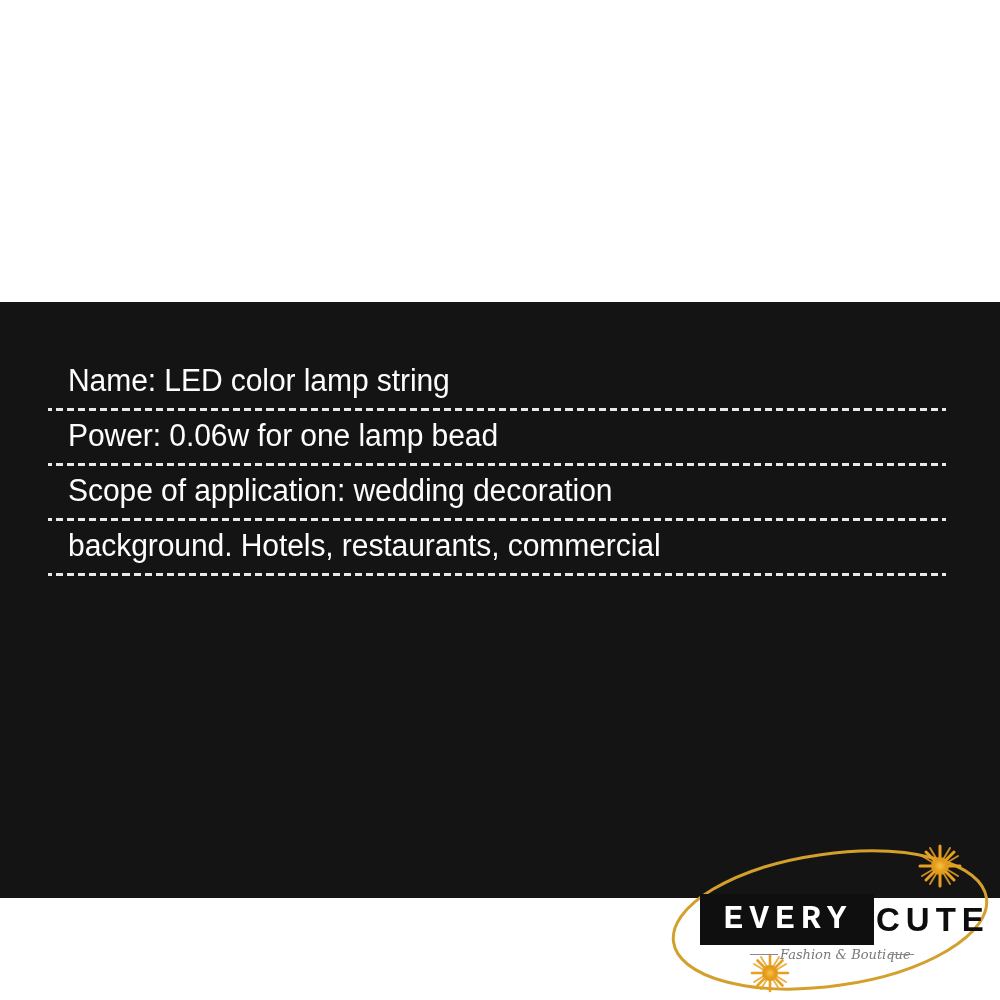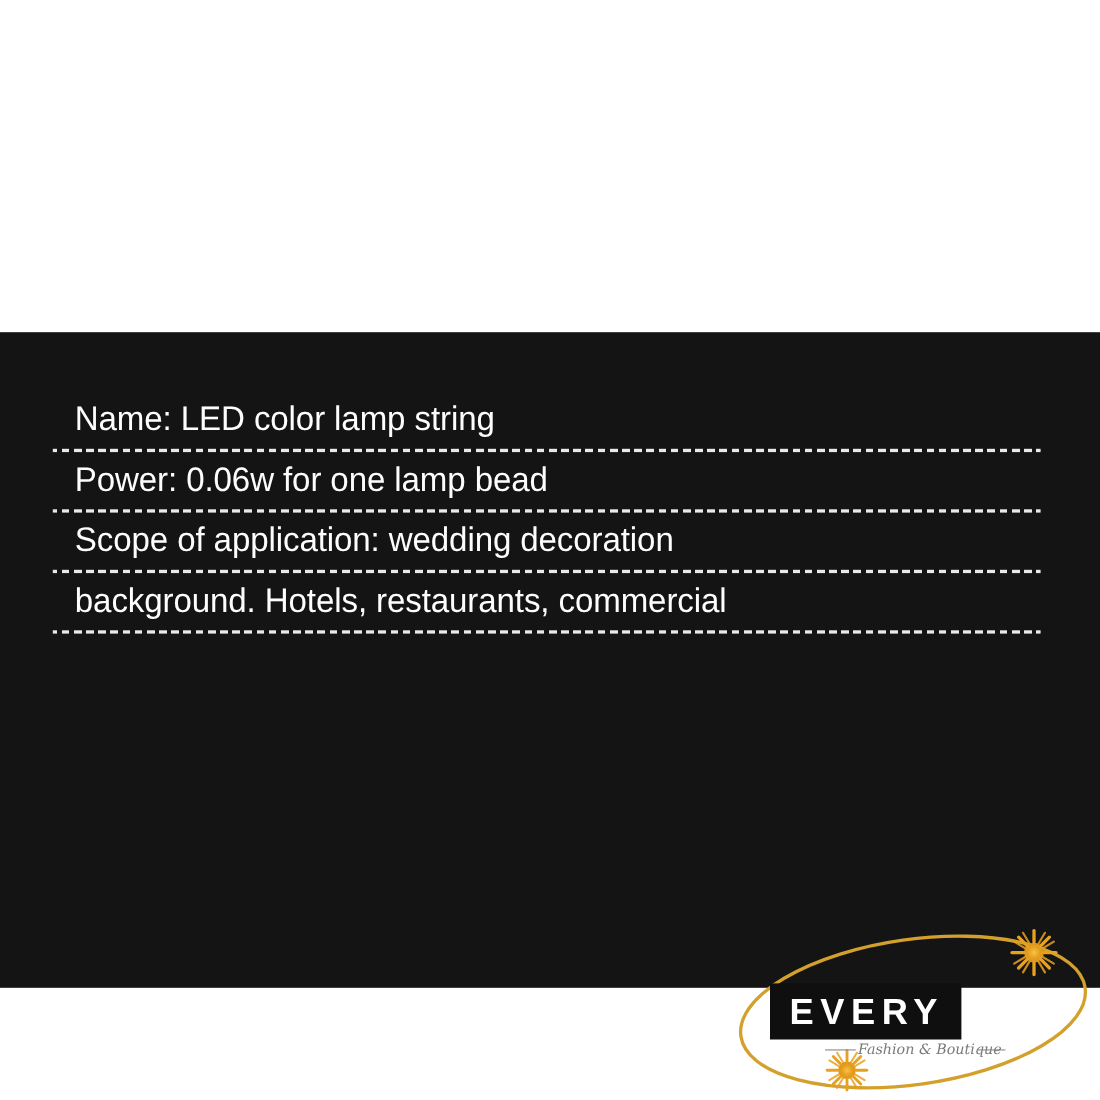--- a/index.html
+++ b/index.html
@@ -118,21 +118,21 @@
     background: #0f0f0f;
   }
   .wm-every {
     position: absolute;
     left: 48px;
     top: 58px;
     width: 160px;
     height: 51px;
     line-height: 51px;
     text-align: center;
-    font-family: Liberation Sans, sans-serif;
+    font-family: Liberation Mono, monospace;
     font-weight: 700;
     font-size: 33px;
     letter-spacing: 6px;
     color: #ffffff;
     white-space: nowrap;
   }
   .wm-cute {
     position: absolute;
     left: 216px;
     top: 58px;
@@ -261,19 +261,20 @@
           <line x1="-16" y1="9" x2="-7" y2="3.5"></line>
           <line x1="16" y1="9" x2="7" y2="3.5"></line>
           <line x1="-9" y1="16" x2="-3.5" y2="7"></line>
           <line x1="9" y1="16" x2="3.5" y2="7"></line>
         </g>
       </g>
     </svg>
 
     <div class="wm-every-box"></div>
     <div class="wm-every">EVERY</div>
+    <div class="wm-cute">CUTE</div>
 
     <div class="wm-dash-left"></div>
     <div class="wm-script">Fashion &amp; Boutique</div>
     <div class="wm-dash-right"></div>
   </div>
 
 </div>
 
 </body></html>

